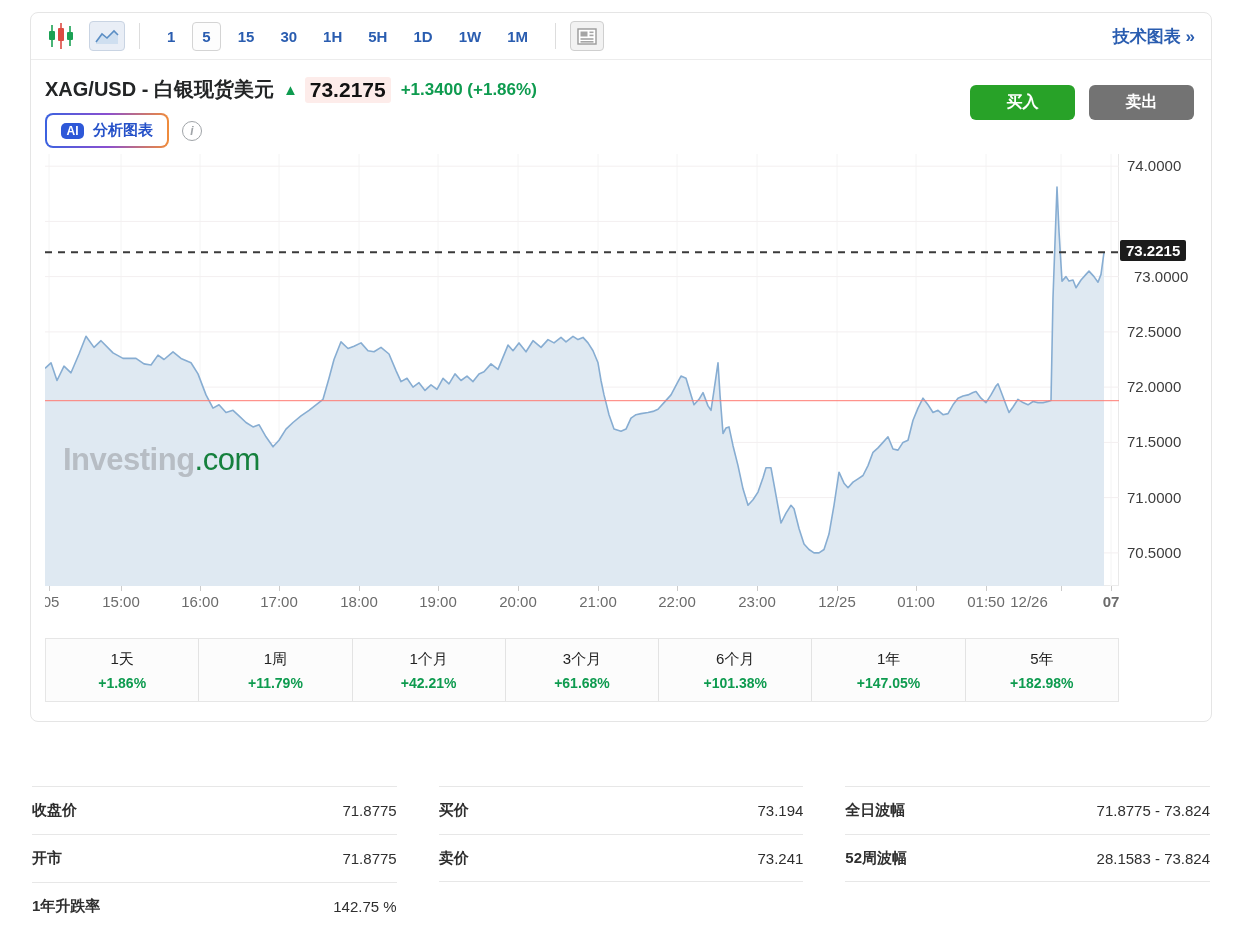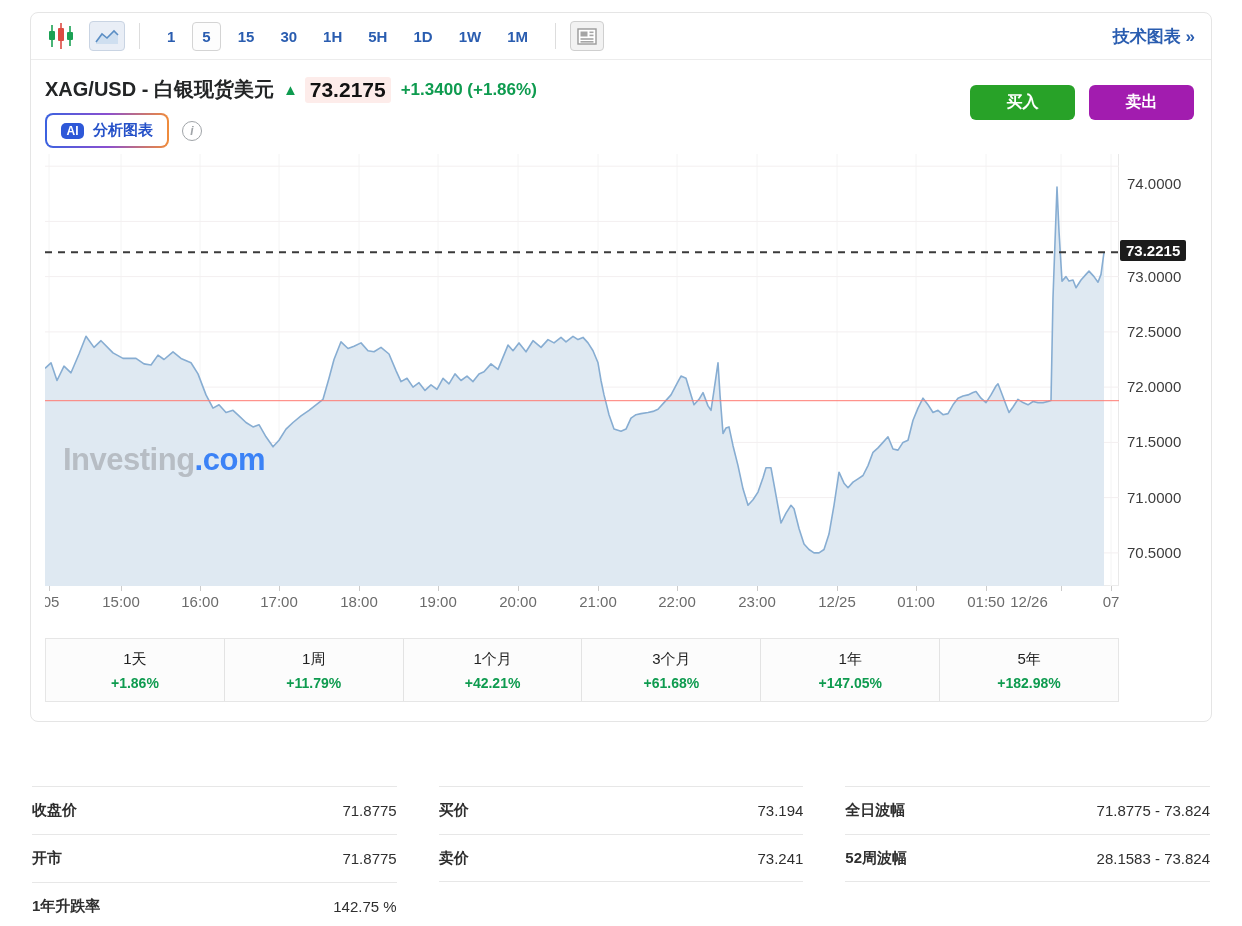--- a/index.html
+++ b/index.html
@@ -30,21 +30,21 @@
   .title-row { display:flex; align-items:center; padding:16px 16px 0 14px; }
   .sym-title { font-size:20px; font-weight:600; color:#232526; }
   .up-arrow { color:#0e9b4f; font-size:15px; margin:0 7px 0 9px; }
   .last-price { font-size:21px; font-weight:bold; color:#111;
     background:#fdecea; padding:1px 5px; border-radius:3px; }
   .price-change { font-size:17px; font-weight:bold; color:#0e9b4f; margin-left:10px; }
   .trade-btns { position:absolute; right:17px; top:72px; display:flex; gap:14px; }
   .btn { width:105px; height:35px; border:none; border-radius:6px; color:#fff;
     font-size:16px; font-weight:bold; cursor:pointer; font-family:inherit; }
   .btn-buy { background:#28a228; }
-  .btn-sell { background:#a21caf; }
+  .btn-sell { background:#737373; }
 
   
   .ai-row { display:flex; align-items:center; padding:10px 14px 0 14px; }
   .ai-badge { display:inline-flex; align-items:center; gap:9px; padding:6px 14px;
     border-radius:8px; border:2px solid transparent; cursor:pointer;
     background:linear-gradient(#fff,#fff) padding-box,
                linear-gradient(90deg,#3b62e0,#8a4fd0,#f08c3a) border-box; }
   .ai-chip { width:23px; height:16px; background:#2e58d8; border-radius:5px; color:#fff;
     font-size:12px; font-weight:bold; display:flex; align-items:center; justify-content:center; }
   .ai-label { color:#2450c8; font-weight:bold; font-size:15px; }
@@ -52,21 +52,21 @@
     color:#a0a4a8; font-size:12px; font-weight:bold; display:flex; align-items:center;
     justify-content:center; margin-left:13px; cursor:pointer; font-style:italic; }
 
   
   .chart-region { display:flex; margin:6px 0 0 14px; }
   .plot { position:relative; width:1074px; height:432px;
     border-right:1px solid #e9e9e9; border-bottom:1px solid #ececec; }
   .plot svg { position:absolute; left:0; top:0; }
   .watermark { position:absolute; left:18px; top:288px; font-size:31px; font-weight:bold;
     color:#b7bdc4; letter-spacing:-0.5px; user-select:none; }
-  .watermark .wm-com { color:#3b82f6; font-weight:bold; }
+  .watermark .wm-com { color:#15803d; font-weight:normal; }
   .yaxis { position:relative; width:92px; height:432px; }
   .ylabel { position:absolute; left:8px; font-size:15px; color:#3c3c3c; }
   .price-badge { position:absolute; left:1px; background:#1c1c1c; color:#fff;
     font-size:15px; font-weight:bold; padding:2px 6px; border-radius:2px; }
   .xaxis { position:relative; height:30px; width:1074px; margin-left:14px;
     overflow:hidden; }
   .xlabel { position:absolute; top:7px; font-size:15px; color:#6b6b6b;
     transform:translateX(-50%); white-space:nowrap; }
   .xtick { position:absolute; top:0; width:1px; height:5px; background:#ccc; }
 
@@ -182,23 +182,23 @@
             <line x1="0" y1="343.6" x2="1074" y2="343.6" stroke="#f3eff0" stroke-width="1"></line>
             <line x1="0" y1="398.9" x2="1074" y2="398.9" stroke="#f3eff0" stroke-width="1"></line>
             <path d="M0.0 214.3 L6.0 208.8 L12.0 226.5 L19.0 212.1 L26.0 218.8 L34.0 200.0 L41.0 182.3 L49.0 193.4 L56.0 186.7 L68.0 198.9 L78.0 204.4 L91.0 204.4 L99.0 209.9 L106.0 211.0 L113.0 201.1 L119.0 205.5 L128.0 197.8 L136.0 204.4 L146.0 208.8 L153.0 219.9 L161.0 240.9 L168.0 254.1 L174.0 250.8 L181.0 258.5 L188.0 256.3 L194.0 261.9 L201.0 268.5 L208.0 272.9 L214.0 270.7 L221.0 282.8 L228.0 292.8 L234.0 286.2 L241.0 275.1 L248.0 268.5 L256.0 261.9 L264.0 256.3 L271.0 250.8 L278.0 245.3 L284.0 224.3 L289.0 205.5 L296.0 187.8 L303.0 194.5 L309.0 192.2 L316.0 188.9 L323.0 196.7 L329.0 197.8 L336.0 193.4 L344.0 200.0 L351.0 216.6 L356.0 227.6 L362.0 224.3 L368.0 233.1 L374.0 228.7 L380.0 236.4 L386.0 230.9 L392.0 235.3 L398.0 224.3 L404.0 229.8 L410.0 219.9 L416.0 226.5 L422.0 222.1 L428.0 227.6 L434.0 219.9 L439.0 217.7 L446.0 209.9 L453.0 215.4 L463.0 191.1 L468.0 196.7 L474.0 188.9 L481.0 197.8 L488.0 186.7 L496.0 193.4 L503.0 185.6 L509.0 188.9 L516.0 183.4 L521.0 187.8 L528.0 182.3 L533.0 185.6 L538.0 183.4 L543.0 188.9 L548.0 196.7 L553.0 208.8 L556.0 226.5 L559.0 240.9 L561.0 248.6 L564.0 260.7 L569.0 275.1 L576.0 277.3 L581.0 275.1 L586.0 264.1 L591.0 260.7 L596.0 259.6 L603.0 258.5 L608.0 257.4 L613.0 255.2 L619.0 248.6 L626.0 240.9 L633.0 227.6 L636.0 222.1 L641.0 224.3 L646.0 240.9 L649.0 250.8 L654.0 245.3 L658.0 238.6 L663.0 251.9 L666.0 256.3 L669.0 236.4 L673.0 208.8 L675.0 240.9 L678.0 279.5 L681.0 274.0 L684.0 272.9 L688.0 291.7 L693.0 311.6 L698.0 334.8 L703.0 351.3 L708.0 345.8 L713.0 338.1 L718.0 323.7 L721.0 313.8 L726.0 313.8 L731.0 341.4 L736.0 369.0 L741.0 359.1 L746.0 351.3 L749.0 354.7 L754.0 374.5 L759.0 390.0 L764.0 395.5 L769.0 398.9 L774.0 398.9 L779.0 395.5 L784.0 380.1 L789.0 351.3 L794.0 318.2 L799.0 329.2 L803.0 333.7 L808.0 328.1 L813.0 324.8 L818.0 321.5 L823.0 311.6 L828.0 298.3 L833.0 293.9 L838.0 288.4 L843.0 282.8 L848.0 295.0 L853.0 296.1 L858.0 288.4 L863.0 286.2 L868.0 266.3 L873.0 254.1 L878.0 244.2 L883.0 250.8 L888.0 258.5 L893.0 256.3 L898.0 260.7 L903.0 259.6 L908.0 250.8 L913.0 244.2 L918.0 242.0 L923.0 240.9 L928.0 238.6 L931.0 237.5 L936.0 244.2 L941.0 248.6 L946.0 240.9 L951.0 232.0 L953.0 229.8 L956.0 237.5 L961.0 250.8 L964.0 258.5 L968.0 253.0 L973.0 245.3 L978.0 248.6 L983.0 250.8 L988.0 247.5 L993.0 248.6 L998.0 248.6 L1003.0 247.5 L1006.0 246.4 L1008.0 143.6 L1012.0 33.1 L1014.0 77.3 L1017.0 127.1 L1021.0 122.6 L1024.0 127.1 L1028.0 126.0 L1031.0 133.7 L1036.0 126.0 L1041.0 120.4 L1044.0 117.1 L1049.0 122.6 L1053.0 128.2 L1056.0 120.4 L1059.0 98.3 L1059.0 432 L0.0 432 Z" fill="#dfe9f2" stroke="none"></path>
             <path d="M0.0 214.3 L6.0 208.8 L12.0 226.5 L19.0 212.1 L26.0 218.8 L34.0 200.0 L41.0 182.3 L49.0 193.4 L56.0 186.7 L68.0 198.9 L78.0 204.4 L91.0 204.4 L99.0 209.9 L106.0 211.0 L113.0 201.1 L119.0 205.5 L128.0 197.8 L136.0 204.4 L146.0 208.8 L153.0 219.9 L161.0 240.9 L168.0 254.1 L174.0 250.8 L181.0 258.5 L188.0 256.3 L194.0 261.9 L201.0 268.5 L208.0 272.9 L214.0 270.7 L221.0 282.8 L228.0 292.8 L234.0 286.2 L241.0 275.1 L248.0 268.5 L256.0 261.9 L264.0 256.3 L271.0 250.8 L278.0 245.3 L284.0 224.3 L289.0 205.5 L296.0 187.8 L303.0 194.5 L309.0 192.2 L316.0 188.9 L323.0 196.7 L329.0 197.8 L336.0 193.4 L344.0 200.0 L351.0 216.6 L356.0 227.6 L362.0 224.3 L368.0 233.1 L374.0 228.7 L380.0 236.4 L386.0 230.9 L392.0 235.3 L398.0 224.3 L404.0 229.8 L410.0 219.9 L416.0 226.5 L422.0 222.1 L428.0 227.6 L434.0 219.9 L439.0 217.7 L446.0 209.9 L453.0 215.4 L463.0 191.1 L468.0 196.7 L474.0 188.9 L481.0 197.8 L488.0 186.7 L496.0 193.4 L503.0 185.6 L509.0 188.9 L516.0 183.4 L521.0 187.8 L528.0 182.3 L533.0 185.6 L538.0 183.4 L543.0 188.9 L548.0 196.7 L553.0 208.8 L556.0 226.5 L559.0 240.9 L561.0 248.6 L564.0 260.7 L569.0 275.1 L576.0 277.3 L581.0 275.1 L586.0 264.1 L591.0 260.7 L596.0 259.6 L603.0 258.5 L608.0 257.4 L613.0 255.2 L619.0 248.6 L626.0 240.9 L633.0 227.6 L636.0 222.1 L641.0 224.3 L646.0 240.9 L649.0 250.8 L654.0 245.3 L658.0 238.6 L663.0 251.9 L666.0 256.3 L669.0 236.4 L673.0 208.8 L675.0 240.9 L678.0 279.5 L681.0 274.0 L684.0 272.9 L688.0 291.7 L693.0 311.6 L698.0 334.8 L703.0 351.3 L708.0 345.8 L713.0 338.1 L718.0 323.7 L721.0 313.8 L726.0 313.8 L731.0 341.4 L736.0 369.0 L741.0 359.1 L746.0 351.3 L749.0 354.7 L754.0 374.5 L759.0 390.0 L764.0 395.5 L769.0 398.9 L774.0 398.9 L779.0 395.5 L784.0 380.1 L789.0 351.3 L794.0 318.2 L799.0 329.2 L803.0 333.7 L808.0 328.1 L813.0 324.8 L818.0 321.5 L823.0 311.6 L828.0 298.3 L833.0 293.9 L838.0 288.4 L843.0 282.8 L848.0 295.0 L853.0 296.1 L858.0 288.4 L863.0 286.2 L868.0 266.3 L873.0 254.1 L878.0 244.2 L883.0 250.8 L888.0 258.5 L893.0 256.3 L898.0 260.7 L903.0 259.6 L908.0 250.8 L913.0 244.2 L918.0 242.0 L923.0 240.9 L928.0 238.6 L931.0 237.5 L936.0 244.2 L941.0 248.6 L946.0 240.9 L951.0 232.0 L953.0 229.8 L956.0 237.5 L961.0 250.8 L964.0 258.5 L968.0 253.0 L973.0 245.3 L978.0 248.6 L983.0 250.8 L988.0 247.5 L993.0 248.6 L998.0 248.6 L1003.0 247.5 L1006.0 246.4 L1008.0 143.6 L1012.0 33.1 L1014.0 77.3 L1017.0 127.1 L1021.0 122.6 L1024.0 127.1 L1028.0 126.0 L1031.0 133.7 L1036.0 126.0 L1041.0 120.4 L1044.0 117.1 L1049.0 122.6 L1053.0 128.2 L1056.0 120.4 L1059.0 98.3" fill="none" stroke="#87add2" stroke-width="1.6" stroke-linejoin="round"></path>
             <line x1="0" y1="246.7" x2="1074" y2="246.7" stroke="#ff7b72" stroke-width="1"></line>
             <line x1="0" y1="98.2" x2="1074" y2="98.2" stroke="#3a3a3a" stroke-width="2" stroke-dasharray="7 6"></line>
           </svg>
         <div class="watermark"><span>Investing</span><span class="wm-com">.com</span></div>
       </div>
       <div class="yaxis" id="yaxis">
-          <div class="ylabel" style="top: 21px;">74.0000</div>
+          <div class="ylabel" style="top: 3px;">74.0000</div>
           <div class="ylabel" style="top: 58.3964px; margin-top: 32px;">73.5000</div>
-          <div class="ylabel" style="top: 113.639px;">73.0000</div>
+          <div class="ylabel" style="top: 113.639px; margin-left: 7px;">73.0000</div>
           <div class="ylabel" style="top: 168.882px;">72.5000</div>
           <div class="ylabel" style="top: 224.125px;">72.0000</div>
           <div class="ylabel" style="top: 279.368px;">71.5000</div>
           <div class="ylabel" style="top: 334.611px;">71.0000</div>
           <div class="ylabel" style="top: 389.854px;">70.5000</div>
           <div class="price-badge" style="top: 86.1668px;">73.2215</div>
         </div>
     </div>
     <div class="xaxis" id="xaxis">
         <div class="xtick" style="left: 4px;"></div>
@@ -223,41 +223,45 @@
         <div class="xlabel" style="left: 712px;">23:00</div>
         <div class="xtick" style="left: 792px;"></div>
         <div class="xlabel" style="left: 792px;">12/25</div>
         <div class="xtick" style="left: 871px;"></div>
         <div class="xlabel" style="left: 871px;">01:00</div>
         <div class="xtick" style="left: 941px;"></div>
         <div class="xlabel" style="left: 941px;">01:50</div>
         <div class="xtick" style="left: 1016px;"></div>
         <div class="xlabel" style="left: 984px;">12/26</div>
         <div class="xtick" style="left: 1066px;"></div>
-        <div class="xlabel" style="left: 1066px;">07</div>
+        <div class="xlabel" style="left: 1066px; font-weight: bold;">07</div>
       </div>
 
     <div class="perf">
       <div class="pcell">
         <div class="plabel">1天</div>
         <div class="pval">+1.86%</div>
       </div>
       <div class="pcell">
         <div class="plabel">1周</div>
         <div class="pval">+11.79%</div>
       </div>
       <div class="pcell">
         <div class="plabel">1个月</div>
         <div class="pval">+42.21%</div>
       </div>
       <div class="pcell">
         <div class="plabel">3个月</div>
         <div class="pval">+61.68%</div>
       </div>
       <div class="pcell">
+        <div class="plabel">6个月</div>
+        <div class="pval">+101.38%</div>
+      </div>
+      <div class="pcell">
         <div class="plabel">1年</div>
         <div class="pval">+147.05%</div>
       </div>
       <div class="pcell">
         <div class="plabel">5年</div>
         <div class="pval">+182.98%</div>
       </div>
     </div>
   </div>
 

